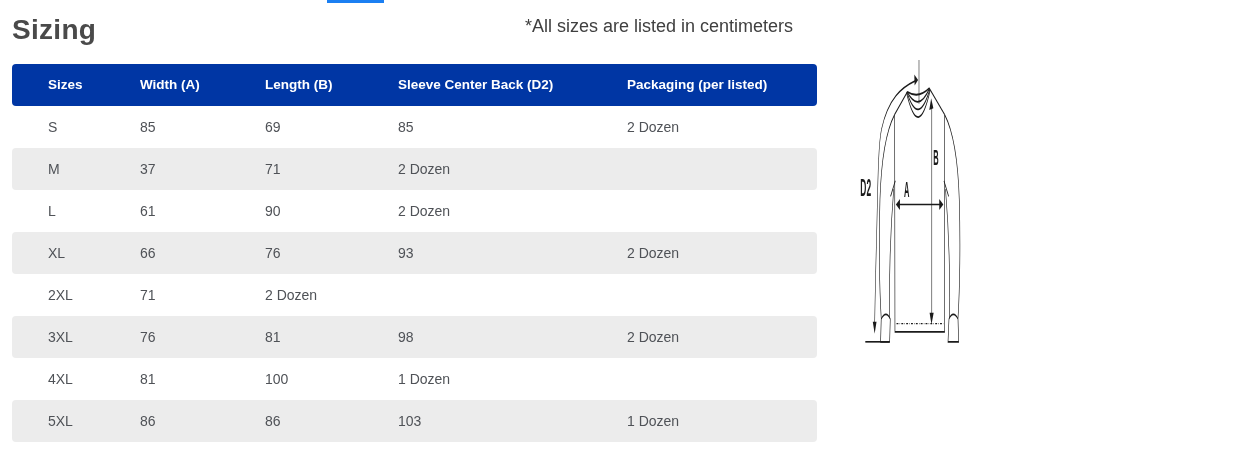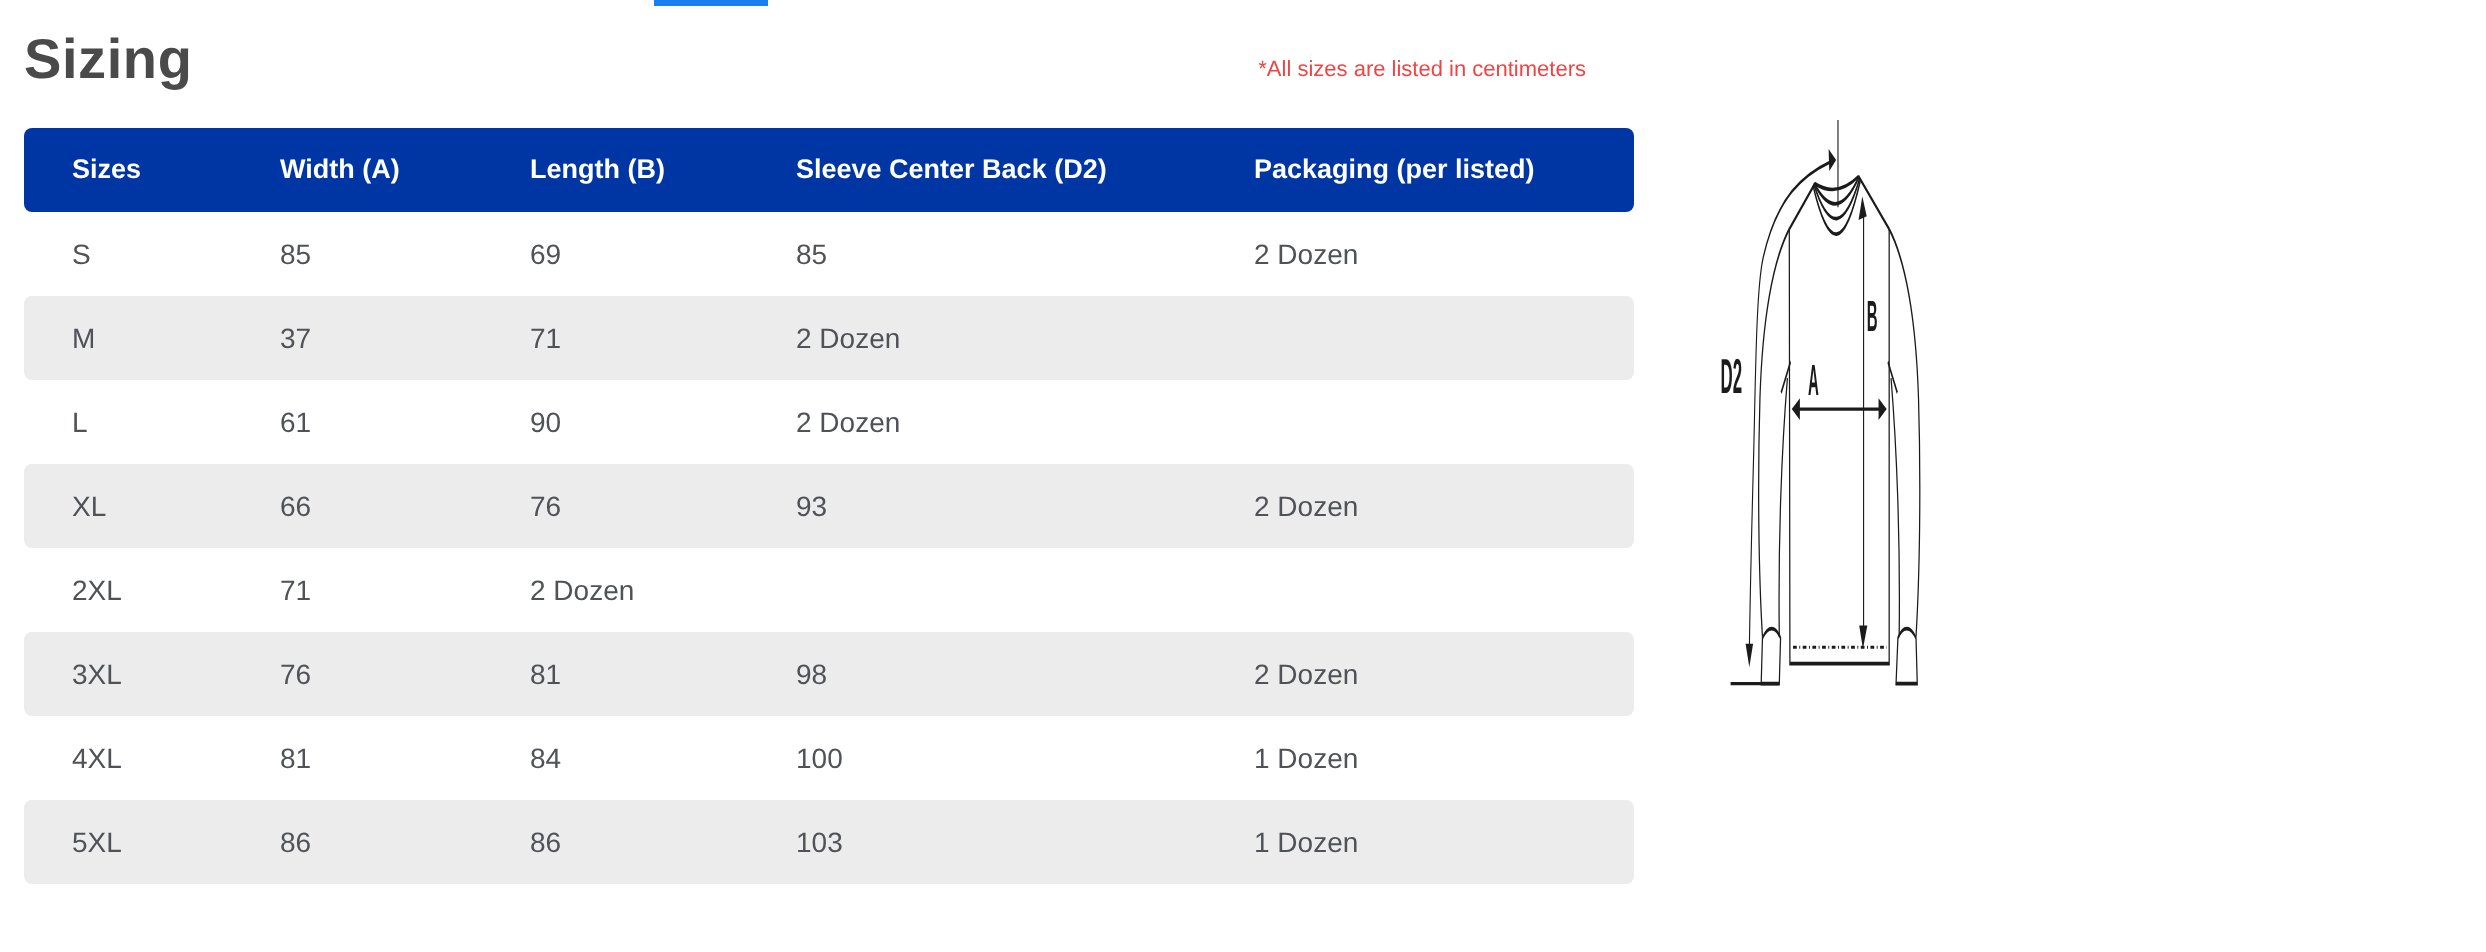--- a/index.html
+++ b/index.html
@@ -6,34 +6,34 @@
   .stage{
     position:relative;width:1243px;height:476px;background:#ffffff;overflow:hidden;
     font-family:"Liberation Sans","DejaVu Sans",sans-serif;
   }
   .tab-indicator{position:absolute;left:327px;top:0;width:57px;height:3px;background:#1b7ff2;}
   .page-title{
     position:absolute;left:12px;top:14px;margin:0;
     font-size:28px;font-weight:bold;color:#4a4a4a;letter-spacing:.3px;
   }
   .units-note{
-    position:absolute;top:29px;right:450px;
-    font-size:11px;color:#ef4444;
+    position:absolute;top:16px;right:450px;
+    font-size:18px;color:#404040;
   }
   .sizing-table{position:absolute;left:12px;top:64px;width:805px;}
   .trow{
     display:grid;grid-template-columns:128px 125px 133px 229px 190px;
     height:42px;line-height:42px;border-radius:4px;
   }
   .trow.head{
     background:#0036a4;color:#ffffff;font-size:13.5px;font-weight:600;
   }
   .trow.alt{background:#ececec;}
   .trow .cell{white-space:nowrap;overflow:hidden;}
-  .trow .cell:first-child{padding-left:24px;}
+  .trow .cell:first-child{padding-left:36px;}
   .body-row{color:#4f5257;font-size:14px;}
   .diagram{position:absolute;left:855px;top:40px;}
   .diagram text{font-family:"Liberation Sans","DejaVu Sans",sans-serif;font-weight:bold;fill:#1b1b1b;}
 </style>
 </head>
 <body>
 
 <div class="stage">
 
   <div class="tab-indicator"></div>
@@ -84,21 +84,20 @@
     <div class="trow body-row alt">
       <div class="cell">3XL</div>
       <div class="cell">76</div>
       <div class="cell">81</div>
       <div class="cell">98</div>
       <div class="cell">2 Dozen</div>
     </div>
     <div class="trow body-row">
       <div class="cell">4XL</div>
       <div class="cell">81</div>
-      <div class="cell">84</div>
       <div class="cell">100</div>
       <div class="cell">1 Dozen</div>
     </div>
     <div class="trow body-row alt">
       <div class="cell">5XL</div>
       <div class="cell">86</div>
       <div class="cell">86</div>
       <div class="cell">103</div>
       <div class="cell">1 Dozen</div>
     </div>

